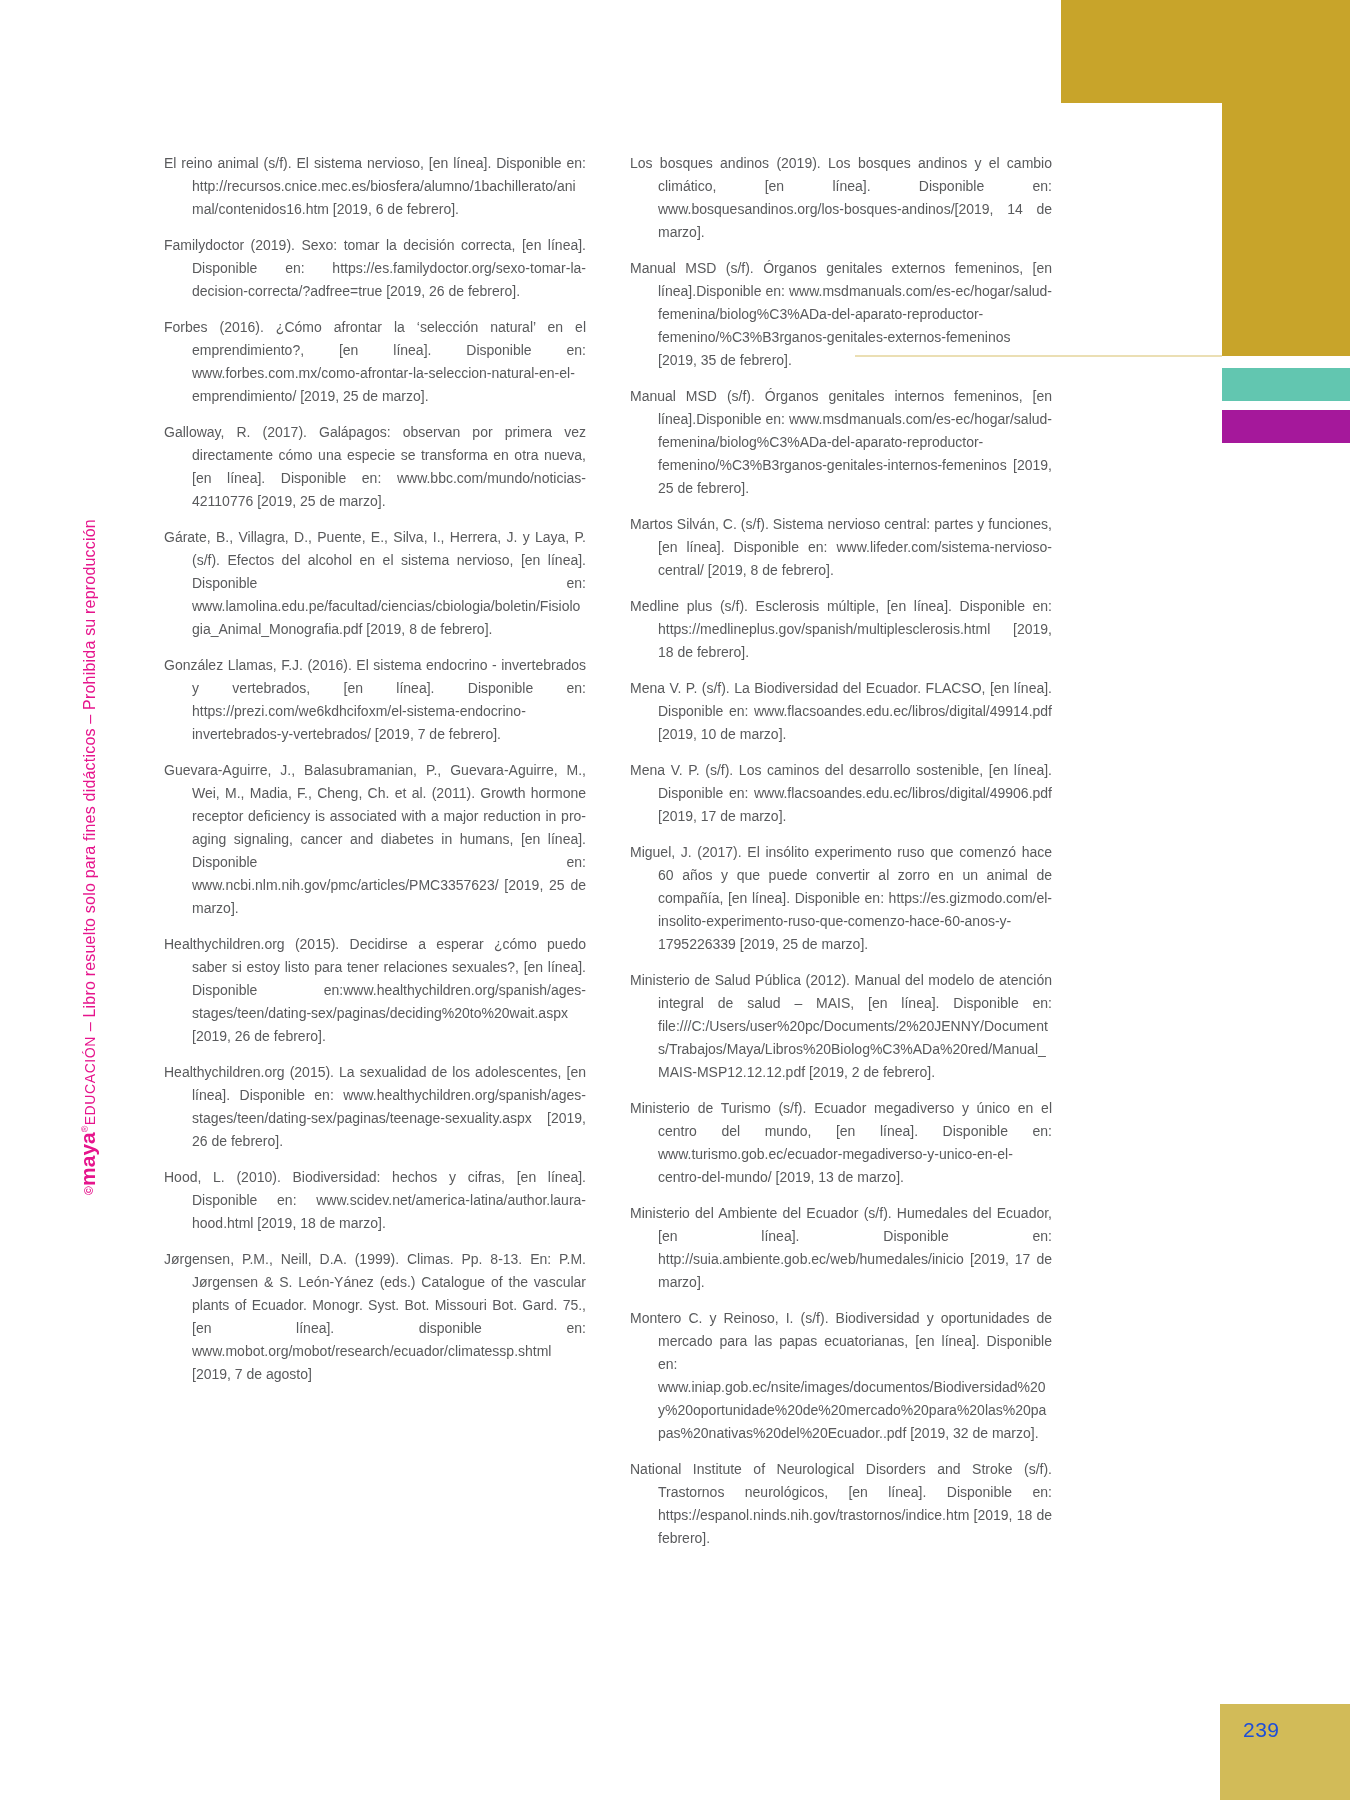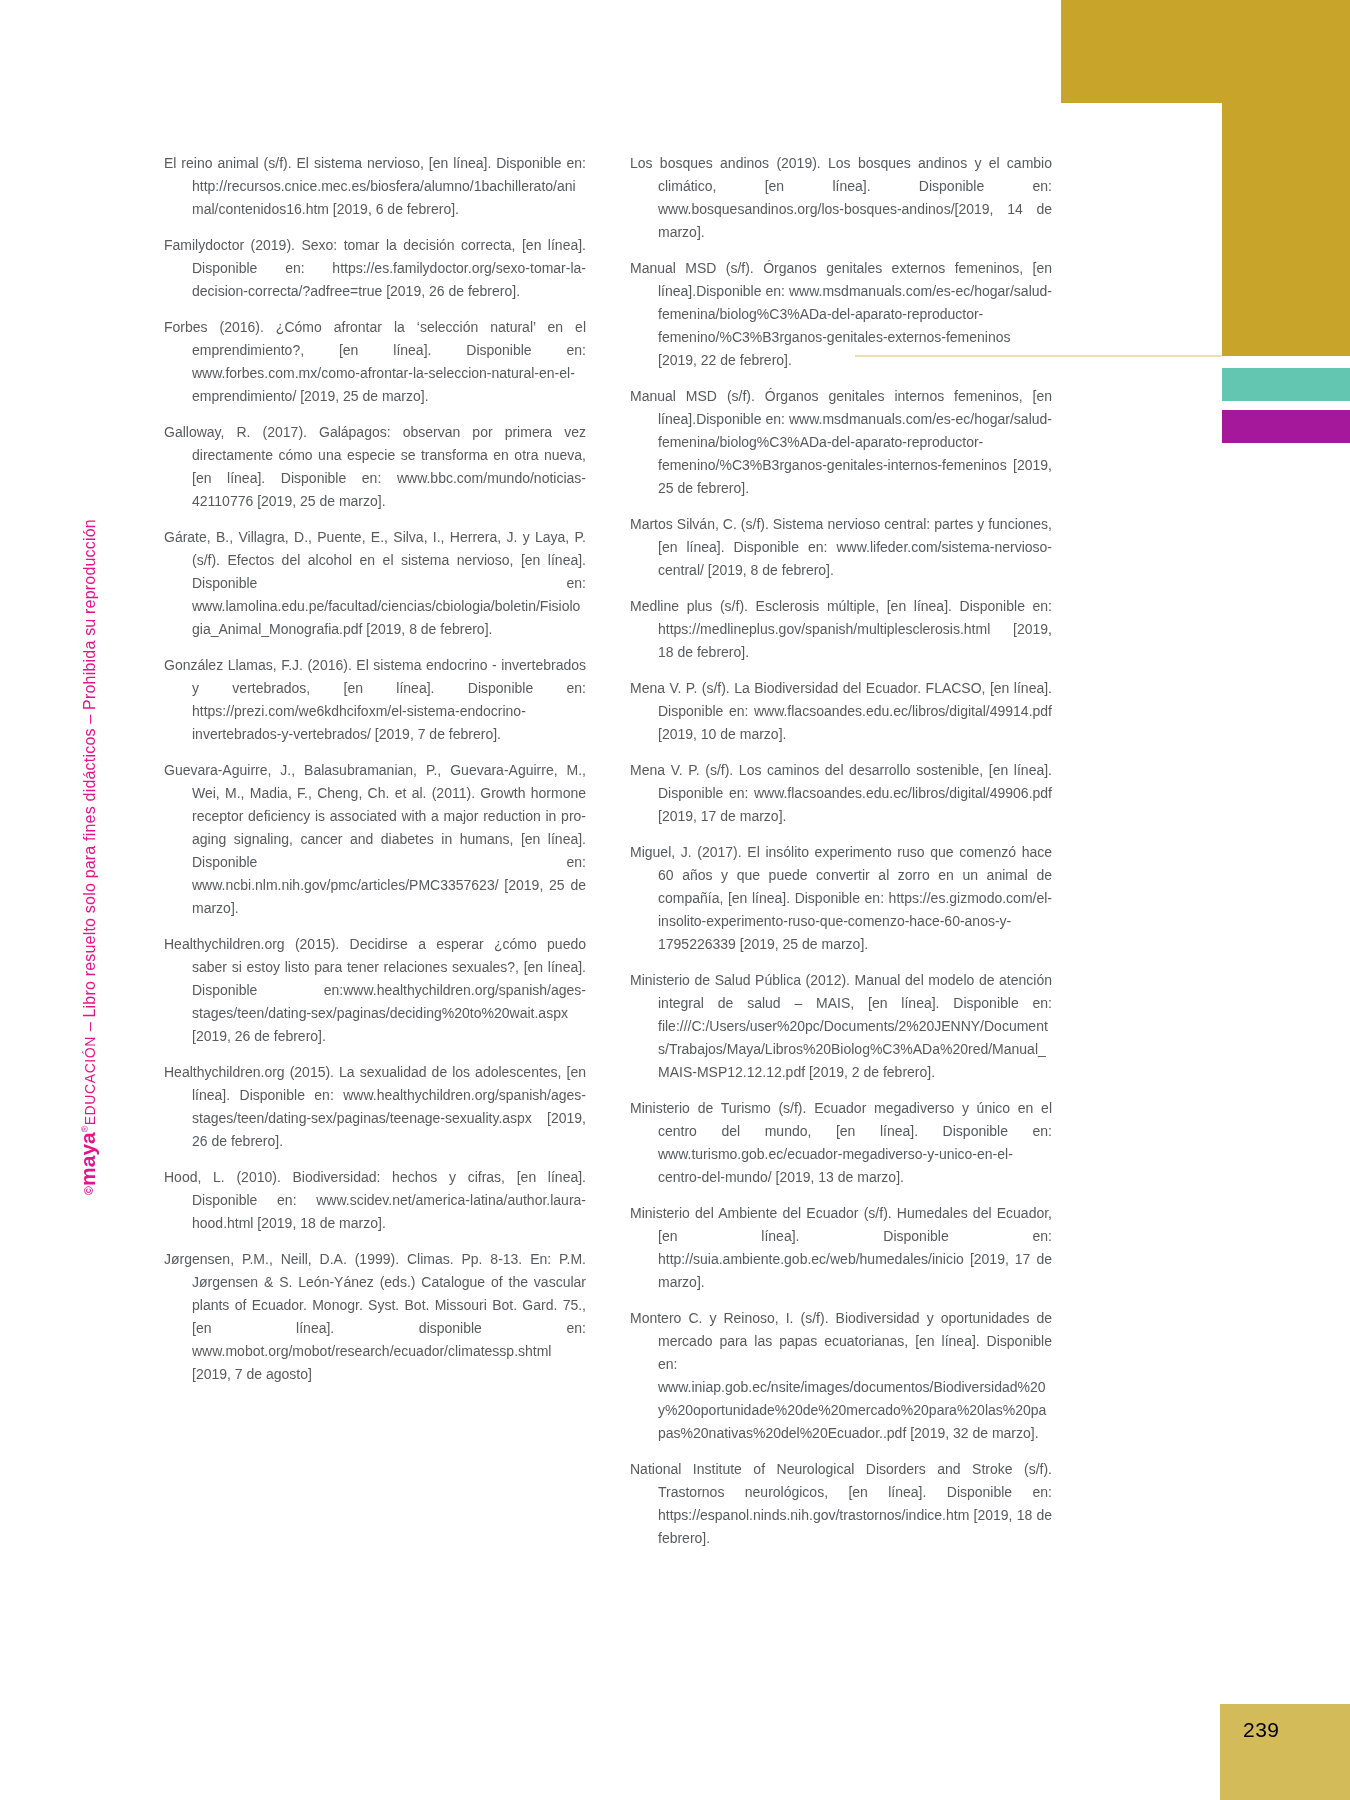--- a/index.html
+++ b/index.html
@@ -53,21 +53,21 @@
   .teal-bar    { position:absolute; left:1222px; top:368px; width:128px; height:33px;  background:#62C6B0; }
   .magenta-bar { position:absolute; left:1222px; top:410px; width:128px; height:33px;  background:#A5189B; }
 
   
   .pagenum-block {
     position:absolute; left:1220px; top:1704px;
     width:130px; height:96px;
     background:#D2BB58;
     box-sizing:border-box;
     padding:14px 8px 0 23px;
-    color:#000000;
+    color:#1d4ed8;
     font-size:21px;
     letter-spacing:0.5px;
   }
 </style>
 </head>
 <body>
 
 <div class="gold-top"></div>
 <div class="gold-right"></div>
 <div class="gold-line"></div>
@@ -87,21 +87,21 @@
       <p>Gárate, B., Villagra, D., Puente, E., Silva, I., Herrera, J. y Laya, P. (s/f). Efectos del alcohol en el sistema nervioso, [en línea]. Disponible en: www.lamolina.edu.pe/facultad/ciencias/cbiologia/boletin/Fisiologia_Animal_Monografia.pdf [2019, 8 de febrero].</p>
       <p>González Llamas, F.J. (2016). El sistema endocrino - invertebrados y vertebrados, [en línea]. Disponible en: https://prezi.com/we6kdhcifoxm/el-sistema-endocrino-invertebrados-y-vertebrados/ [2019, 7 de febrero].</p>
       <p>Guevara-Aguirre, J., Balasubramanian, P., Guevara-Aguirre, M., Wei, M., Madia, F., Cheng, Ch. et al. (2011). Growth hormone receptor deficiency is associated with a major reduction in pro-aging signaling, cancer and diabetes in humans, [en línea]. Disponible en: www.ncbi.nlm.nih.gov/pmc/articles/PMC3357623/ [2019, 25 de marzo].</p>
       <p>Healthychildren.org (2015). Decidirse a esperar ¿cómo puedo saber si estoy listo para tener relaciones sexuales?, [en línea]. Disponible en:www.healthychildren.org/spanish/ages-stages/teen/dating-sex/paginas/deciding%20to%20wait.aspx [2019, 26 de febrero].</p>
       <p>Healthychildren.org (2015). La sexualidad de los adolescentes, [en línea]. Disponible en: www.healthychildren.org/spanish/ages-stages/teen/dating-sex/paginas/teenage-sexuality.aspx [2019, 26 de febrero].</p>
       <p>Hood, L. (2010). Biodiversidad: hechos y cifras, [en línea]. Disponible en: www.scidev.net/america-latina/author.laura-hood.html [2019, 18 de marzo].</p>
       <p>Jørgensen, P.M., Neill, D.A. (1999). Climas. Pp. 8-13. En: P.M. Jørgensen &amp; S. León-Yánez (eds.) Catalogue of the vascular plants of Ecuador. Monogr. Syst. Bot. Missouri Bot. Gard. 75., [en línea]. disponible en: www.mobot.org/mobot/research/ecuador/climatessp.shtml [2019, 7 de agosto]</p>
     </div>
   <div class="col">
       <p>Los bosques andinos (2019). Los bosques andinos y el cambio climático, [en línea]. Disponible en: www.bosquesandinos.org/los-bosques-andinos/[2019, 14 de marzo].</p>
-      <p>Manual MSD (s/f). Órganos genitales externos femeninos, [en línea].Disponible en: www.msdmanuals.com/es-ec/hogar/salud-femenina/biolog%C3%ADa-del-aparato-reproductor-femenino/%C3%B3rganos-genitales-externos-femeninos [2019, 22 de febrero].</p>
+      <p>Manual MSD (s/f). Órganos genitales externos femeninos, [en línea].Disponible en: www.msdmanuals.com/es-ec/hogar/salud-femenina/biolog%C3%ADa-del-aparato-reproductor-femenino/%C3%B3rganos-genitales-externos-femeninos [2019, 35 de febrero].</p>
       <p>Manual MSD (s/f). Órganos genitales internos femeninos, [en línea].Disponible en: www.msdmanuals.com/es-ec/hogar/salud-femenina/biolog%C3%ADa-del-aparato-reproductor-femenino/%C3%B3rganos-genitales-internos-femeninos [2019, 25 de febrero].</p>
       <p>Martos Silván, C. (s/f). Sistema nervioso central: partes y funciones, [en línea]. Disponible en: www.lifeder.com/sistema-nervioso-central/ [2019, 8 de febrero].</p>
       <p>Medline plus (s/f). Esclerosis múltiple, [en línea]. Disponible en: https://medlineplus.gov/spanish/multiplesclerosis.html [2019, 18 de febrero].</p>
       <p>Mena V. P. (s/f). La Biodiversidad del Ecuador. FLACSO, [en línea]. Disponible en: www.flacsoandes.edu.ec/libros/digital/49914.pdf [2019, 10 de marzo].</p>
       <p>Mena V. P. (s/f). Los caminos del desarrollo sostenible, [en línea]. Disponible en: www.flacsoandes.edu.ec/libros/digital/49906.pdf [2019, 17 de marzo].</p>
       <p>Miguel, J. (2017). El insólito experimento ruso que comenzó hace 60 años y que puede convertir al zorro en un animal de compañía, [en línea]. Disponible en: https://es.gizmodo.com/el-insolito-experimento-ruso-que-comenzo-hace-60-anos-y-1795226339 [2019, 25 de marzo].</p>
       <p>Ministerio de Salud Pública (2012). Manual del modelo de atención integral de salud – MAIS, [en línea]. Disponible en: file:///C:/Users/user%20pc/Documents/2%20JENNY/Documents/Trabajos/Maya/Libros%20Biolog%C3%ADa%20red/Manual_MAIS-MSP12.12.12.pdf [2019, 2 de febrero].</p>
       <p>Ministerio de Turismo (s/f). Ecuador megadiverso y único en el centro del mundo, [en línea]. Disponible en: www.turismo.gob.ec/ecuador-megadiverso-y-unico-en-el-centro-del-mundo/ [2019, 13 de marzo].</p>
       <p>Ministerio del Ambiente del Ecuador (s/f). Humedales del Ecuador, [en línea]. Disponible en: http://suia.ambiente.gob.ec/web/humedales/inicio [2019, 17 de marzo].</p>
       <p>Montero C. y Reinoso, I. (s/f). Biodiversidad y oportunidades de mercado para las papas ecuatorianas, [en línea]. Disponible en: www.iniap.gob.ec/nsite/images/documentos/Biodiversidad%20y%20oportunidade%20de%20mercado%20para%20las%20papas%20nativas%20del%20Ecuador..pdf [2019, 32 de marzo].</p>

